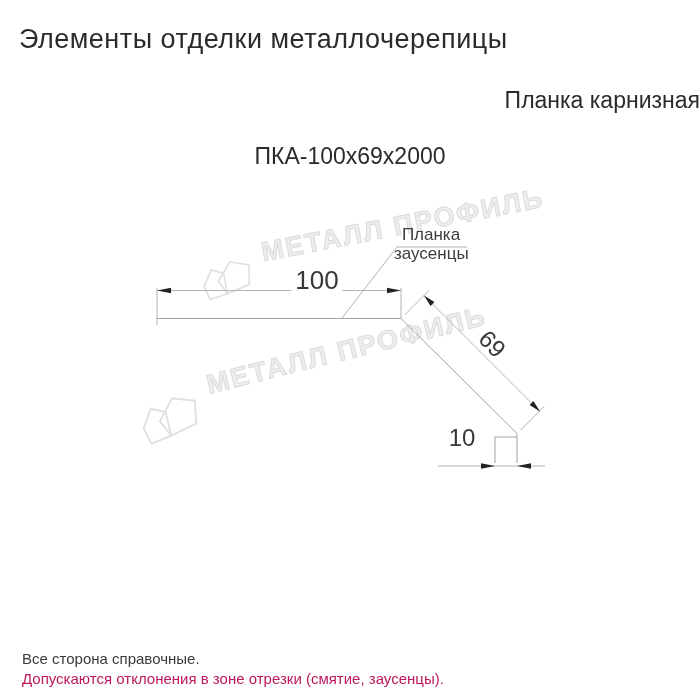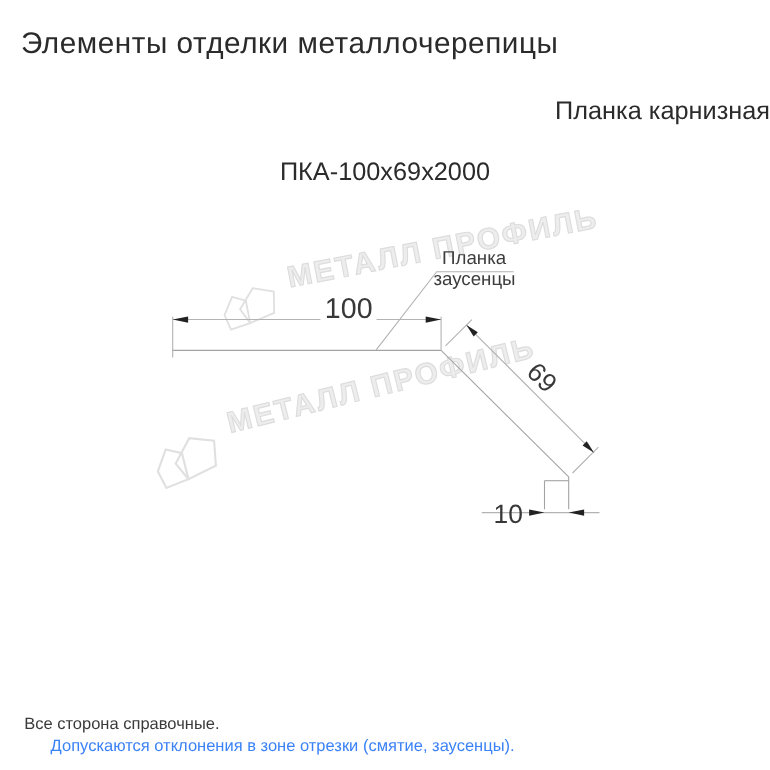--- a/index.html
+++ b/index.html
@@ -35,28 +35,28 @@
     color:#ededed;-webkit-text-stroke:1px #dcdcdc;
     transform:translateY(2px);
   }
   
   .drawing-svg{position:absolute;left:0;top:0;width:700px;height:700px;}
   .dim-label{
     position:absolute;font-size:26px;color:#383838;line-height:1;
   }
   .label-100{left:279px;top:280px;transform:translate(-50%,-50%);background:#fff;padding:0 4px;margin-left:38px;}
   .label-69{left:492px;top:344px;transform:translate(-50%,-50%) rotate(45deg);font-size:24px;}
-  .label-10{left:462px;top:468px;transform:translate(-50%,-50%);font-size:24px;}
+  .label-10{left:462px;top:438px;transform:translate(-50%,-50%);font-size:24px;}
   .face-side-label{
     position:absolute;left:394px;top:225px;width:74px;
     font-size:17px;line-height:19px;color:#3d3d3d;text-align:center;
   }
   
   .footer-note1{position:absolute;left:22px;top:650px;font-size:15px;color:#3a3a3a;}
-  .footer-note2{position:absolute;left:22px;top:670px;font-size:15px;color:#3b82f6;margin-left:24px;}
+  .footer-note2{position:absolute;left:22px;top:670px;font-size:15px;color:#be185d;}
 </style>
 </head>
 <body>
 
 <div class="page-title">Элементы отделки металлочерепицы</div>
 <div class="subtitle">Планка карнизная</div>
 <div class="product-code">ПКА-100х69х2000</div>
 
 <div class="watermark wm-top">
   <span class="wm-logo">

